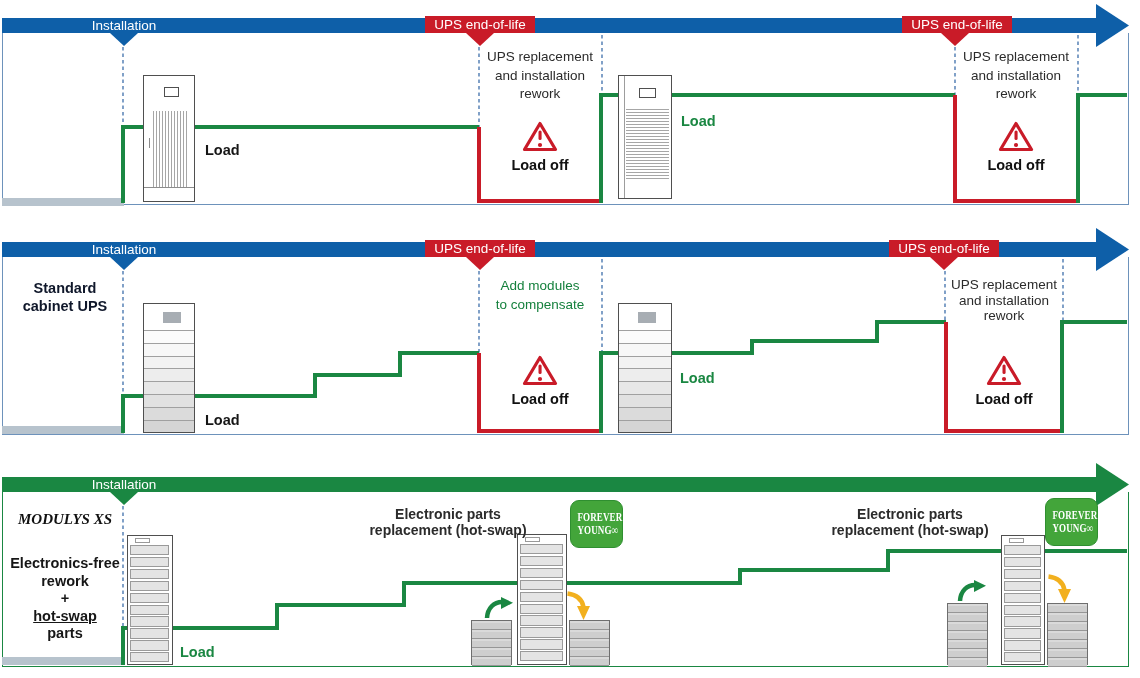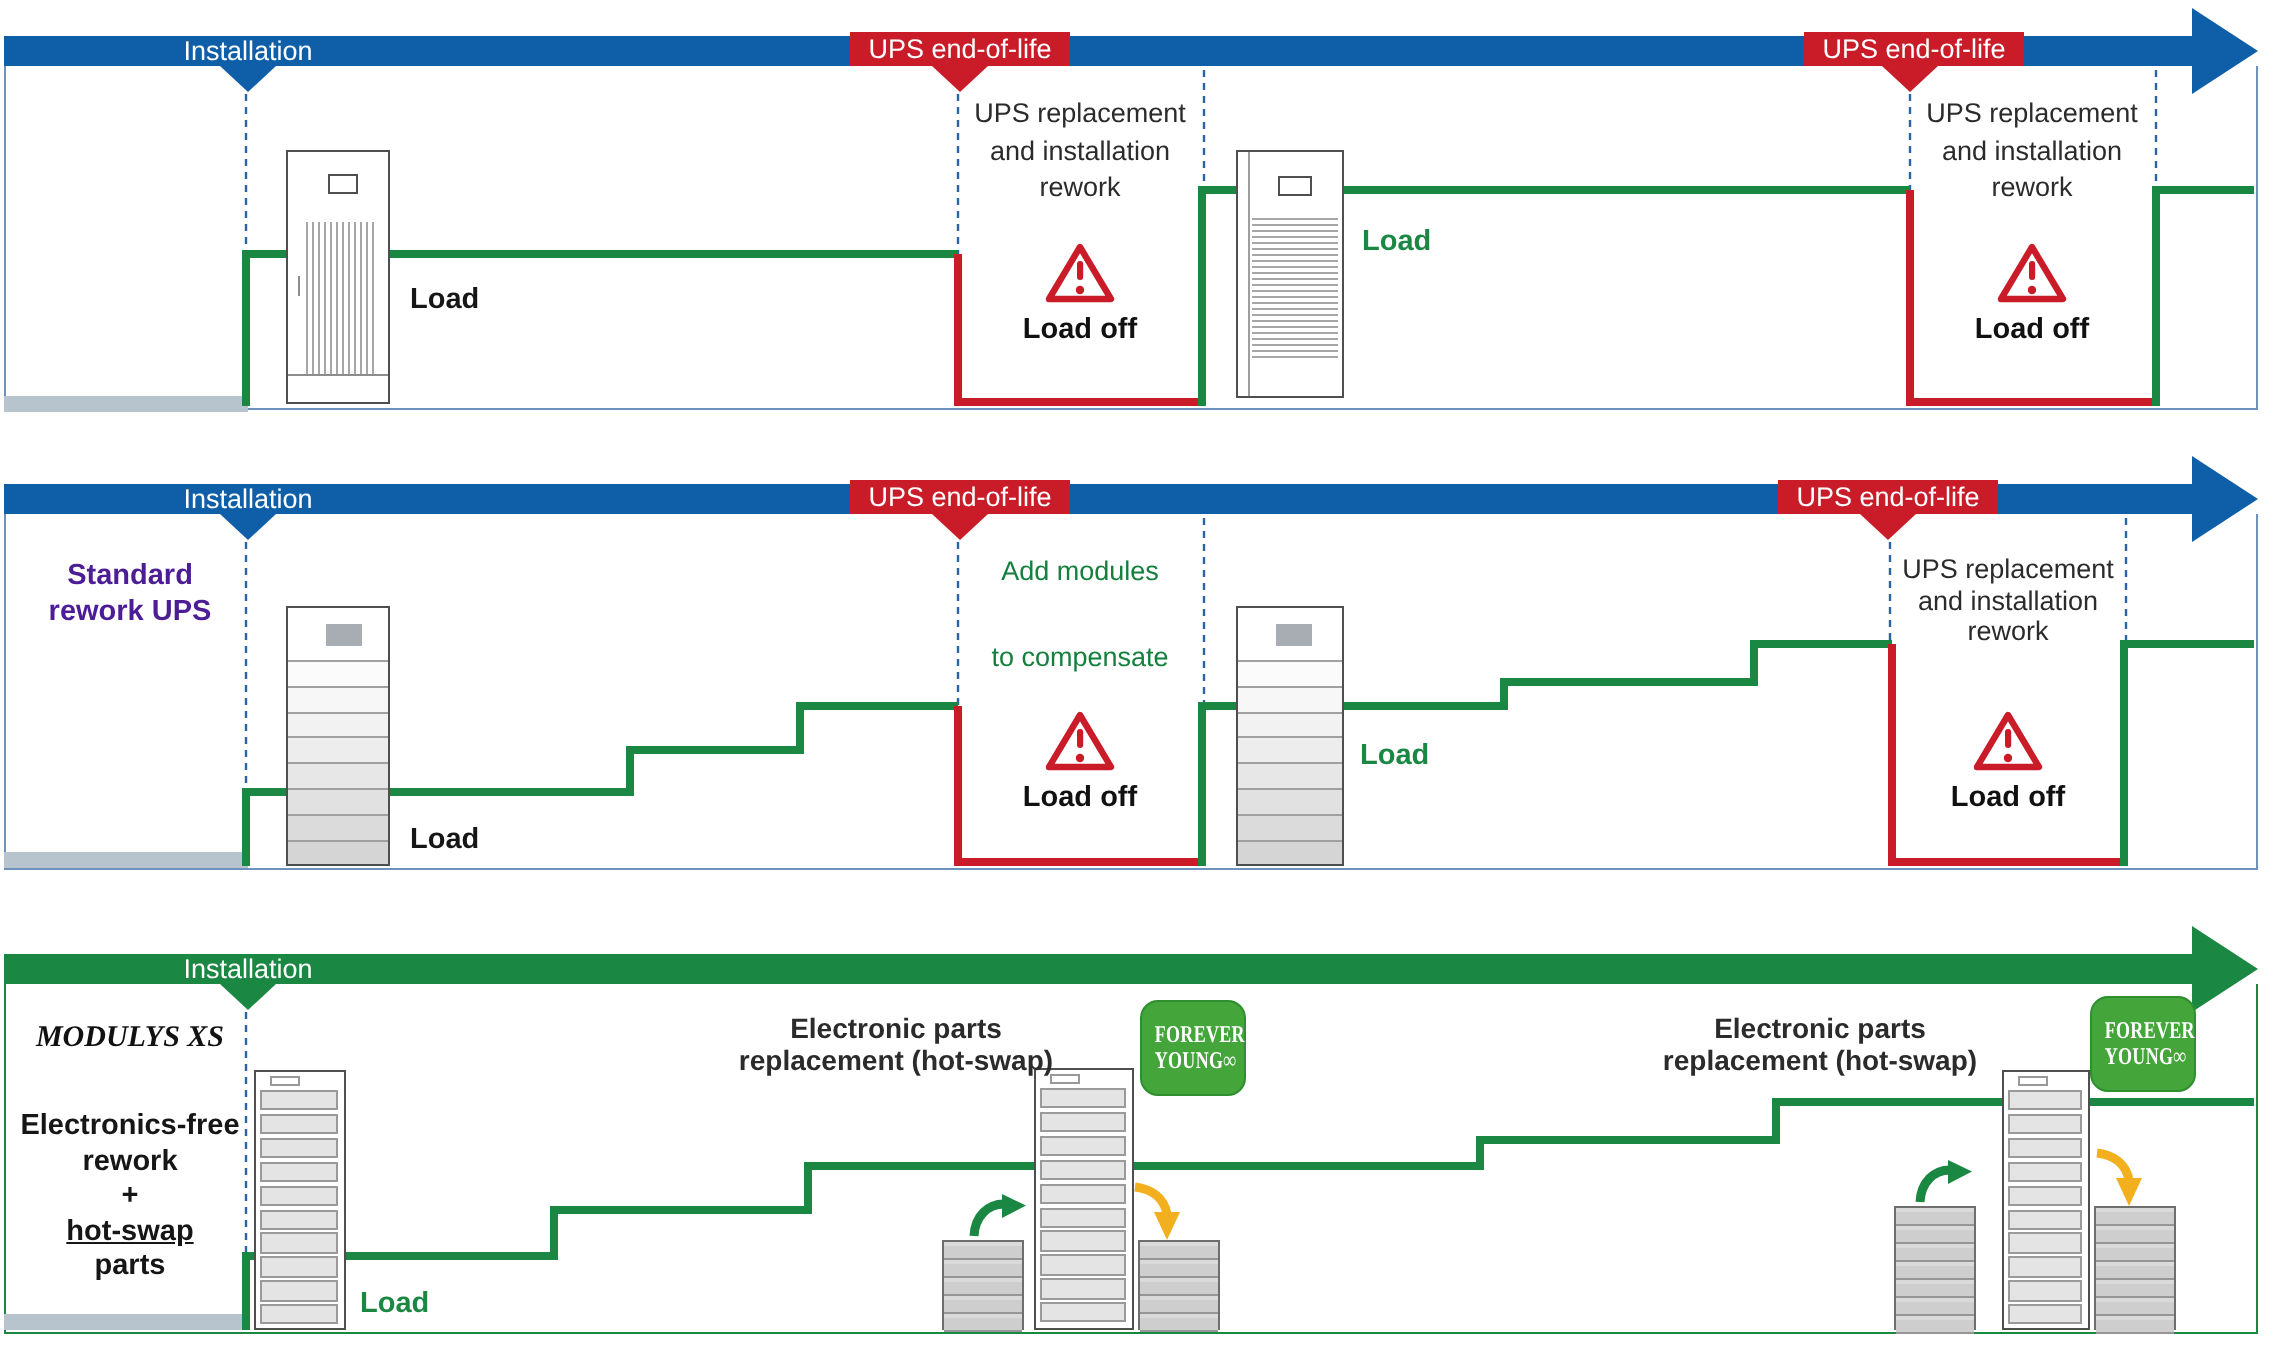--- a/index.html
+++ b/index.html
@@ -112,21 +112,21 @@
       <div style="position: absolute; left: 0px; top: 38.8px; width: 51.6px; height: 12.8px; background: rgb(247, 247, 247); border-top: 1px solid rgb(160, 160, 160);"></div>
       <div style="position: absolute; left: 0px; top: 51.6px; width: 51.6px; height: 12.8px; background: rgb(242, 242, 242); border-top: 1px solid rgb(160, 160, 160);"></div>
       <div style="position: absolute; left: 0px; top: 64.4px; width: 51.6px; height: 12.8px; background: rgb(237, 237, 237); border-top: 1px solid rgb(160, 160, 160);"></div>
       <div style="position: absolute; left: 0px; top: 77.2px; width: 51.6px; height: 12.8px; background: rgb(231, 231, 231); border-top: 1px solid rgb(160, 160, 160);"></div>
       <div style="position: absolute; left: 0px; top: 90px; width: 51.6px; height: 12.8px; background: rgb(225, 225, 225); border-top: 1px solid rgb(160, 160, 160);"></div>
       <div style="position: absolute; left: 0px; top: 102.8px; width: 51.6px; height: 12.8px; background: rgb(219, 219, 219); border-top: 1px solid rgb(160, 160, 160);"></div>
       <div style="position: absolute; left: 0px; top: 115.6px; width: 51.6px; height: 12.8px; background: rgb(213, 213, 213); border-top: 1px solid rgb(160, 160, 160);"></div>
     </div>
     <div style="position: absolute; left: 445px; top: 277px; width: 190px; text-align: center; font-size: 13.5px; line-height: 18.5px; color: #15803d; font-weight: normal;">
       <div style="position: relative;">Add modules</div>
-      <div style="position: relative; margin-top: 24px;">to compensate</div>
+      <div style="position: relative;">to compensate</div>
     </div>
     <div style="position: absolute; left: 522px; top: 355px; width: 36px; height: 31px;">
       <svg viewBox="0 0 36 31" width="36" height="31">
         <path d="M18 2.5 L33.5 28.5 H2.5 Z" fill="#fff" stroke="#c91b28" stroke-width="3.2" stroke-linejoin="round"></path>
         <rect x="16.5" y="9.5" width="3.1" height="9.5" rx="1.5" fill="#c91b28"></rect>
         <circle cx="18" cy="24" r="2.1" fill="#c91b28"></circle>
       </svg>
     </div>
     <div style="position: absolute; left: 480px; top: 391px; width: 120px; text-align: center; font-size: 14.5px; font-weight: bold; color: rgb(17, 17, 17);">Load off</div>
     <div style="position: absolute; left: 909px; top: 277px; width: 190px; text-align: center; font-size: 13.5px; line-height: 15.5px; color: rgb(43, 43, 43); font-weight: normal;">
@@ -137,23 +137,23 @@
     <div style="position: absolute; left: 986px; top: 355px; width: 36px; height: 31px;">
       <svg viewBox="0 0 36 31" width="36" height="31">
         <path d="M18 2.5 L33.5 28.5 H2.5 Z" fill="#fff" stroke="#c91b28" stroke-width="3.2" stroke-linejoin="round"></path>
         <rect x="16.5" y="9.5" width="3.1" height="9.5" rx="1.5" fill="#c91b28"></rect>
         <circle cx="18" cy="24" r="2.1" fill="#c91b28"></circle>
       </svg>
     </div>
     <div style="position: absolute; left: 944px; top: 391px; width: 120px; text-align: center; font-size: 14.5px; font-weight: bold; color: rgb(17, 17, 17);">Load off</div>
     <div style="position: absolute; left: 205px; top: 412px; font-size: 14.5px; font-weight: bold; color: rgb(22, 22, 22);">Load</div>
     <div style="position: absolute; left: 680px; top: 370px; font-size: 14.5px; font-weight: bold; color: rgb(26, 135, 66);">Load</div>
-    <div style="position: absolute; left: 5px; top: 280px; width: 120px; text-align: center; font-size: 14.5px; line-height: 17.5px; font-weight: bold; color: #4c1d95;">
+    <div style="position: absolute; left: 5px; top: 280px; width: 120px; text-align: center; font-size: 14.5px; line-height: 17.5px; font-weight: bold; color: #0f172a;">
       <div style="position: relative;">Standard</div>
-      <div style="position: relative;">rework UPS</div>
+      <div style="position: relative;">cabinet UPS</div>
     </div>
     <div style="position: absolute; left: 2px; top: 492px; width: 1127px; height: 175px; border-left: 1.5px solid rgb(26, 135, 66); border-right: 1.5px solid rgb(26, 135, 66); border-bottom: 1.5px solid rgb(26, 135, 66); background: rgb(255, 255, 255);"></div>
     <div style="position: absolute; left: 2px; top: 657px; width: 122px; height: 8px; background: rgb(183, 195, 205);"></div>
     <div style="position: absolute; left: 2px; top: 477px; width: 1094px; height: 15px; background: rgb(26, 135, 66);"></div>
     <div style="position: absolute; left: 44px; top: 478px; width: 160px; text-align: center; color: rgb(255, 255, 255); font-size: 13.5px; line-height: 14px;">Installation</div>
     <svg viewBox="0 0 1140 678" width="1140" height="678" style="position:absolute;left:0;top:0;pointer-events:none;overflow:visible">
       <line x1="123" y1="506" x2="123" y2="661" stroke="#2d63a3" stroke-width="1.2" stroke-dasharray="3.5 3"></line>
       <polygon points="110,492 138,492 124,505" fill="#1a8742"></polygon>
       <polygon points="1096,463 1129,484.5 1096,506" fill="#1a8742"></polygon>
       <polyline points="123,665 123,628 277,628 277,605 404,605 404,583 740,583 740,570 888,570 888,551 1127,551" fill="none" stroke="#1a8742" stroke-width="4"></polyline>

